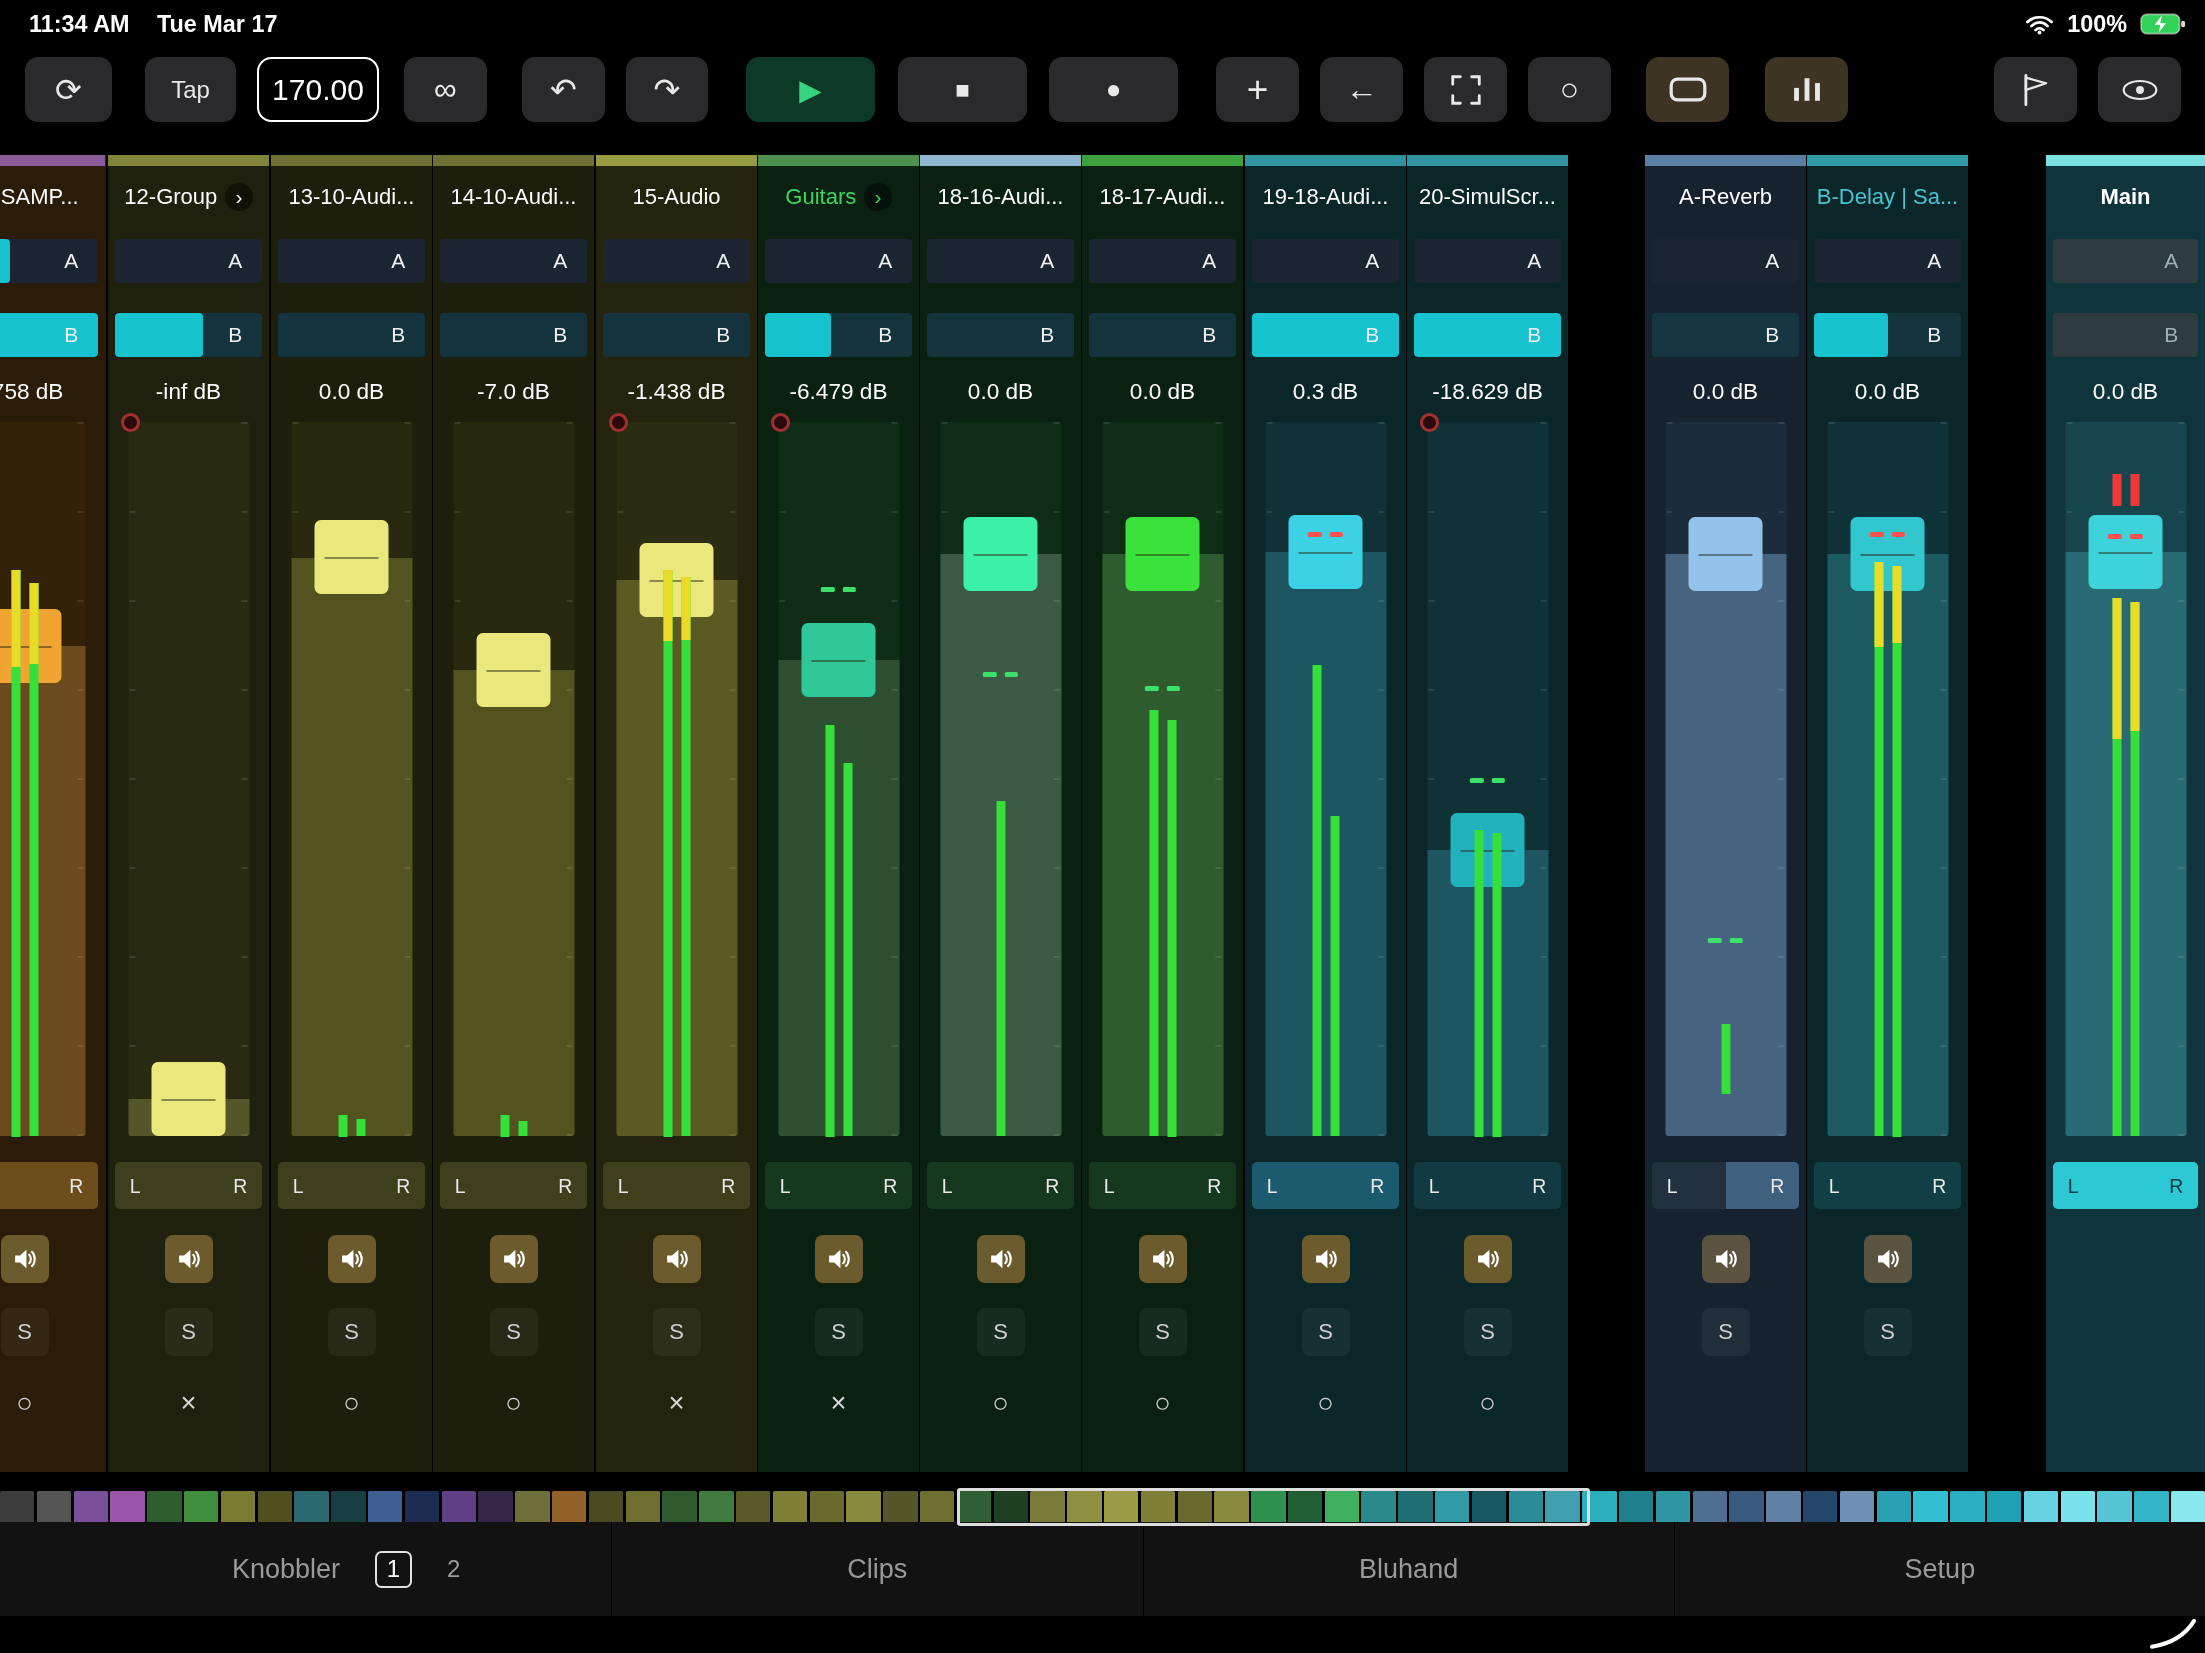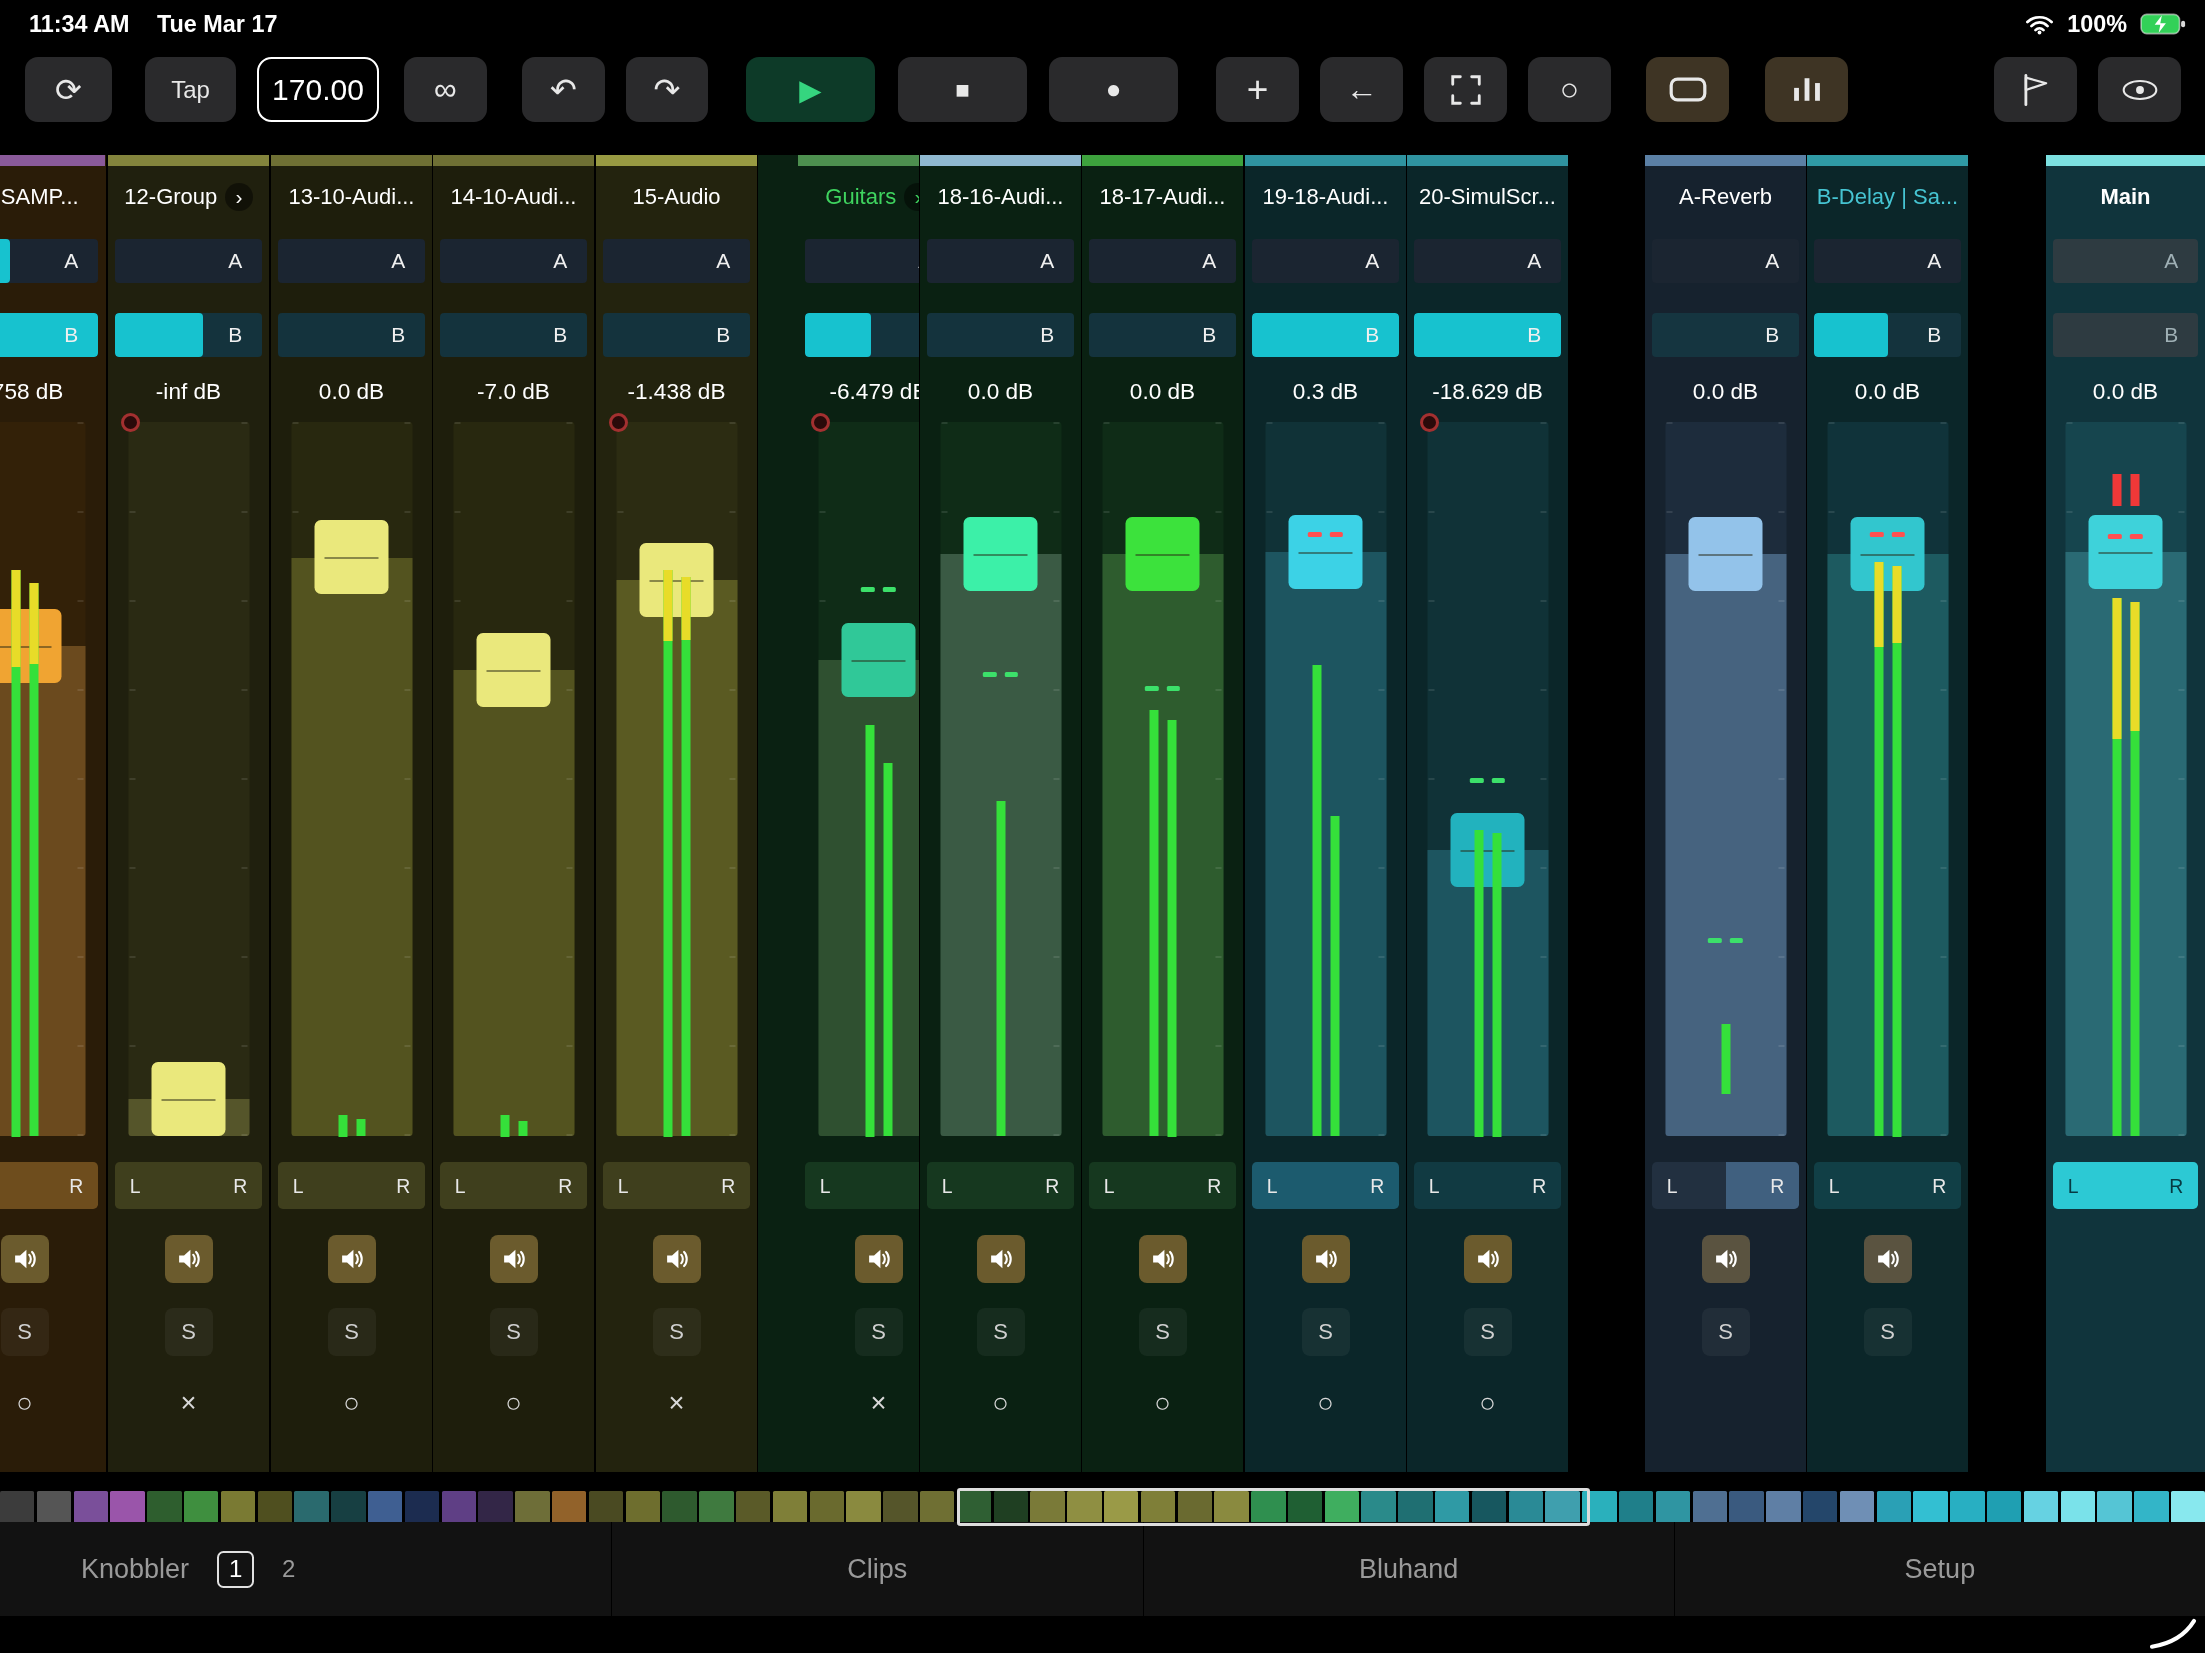--- a/index.html
+++ b/index.html
@@ -71,21 +71,21 @@
 
   
   #overview{position:absolute;top:1491px;left:0;width:2205px;height:31.5px;display:flex;gap:2.4px;background:#000}
   .seg{flex:1;border-radius:1.6px}
   #overview-selection{position:absolute;top:-3.2px;bottom:-3.2px;border:3.2px solid #ddd;border-radius:3.2px;z-index:2}
 
   
   #tabbar{position:absolute;top:1522px;left:0;width:2205px;height:94px;background:#121212;display:flex}
   .tab{flex:1;display:flex;align-items:center;justify-content:center;font-size:27px;color:#9a9a9a;
        border-left:1.6px solid #000}
-  .tab:first-child{border-left:none;justify-content:flex-start;padding-left:81px;gap:28px}
+  .tab:first-child{border-left:none;justify-content:center;padding-left:81px;gap:35px}
   .tab.active{background:#2b2b2d;color:#fff}
   .page-box{width:37px;height:37px;border:2.4px solid #e0e0e0;border-radius:6.5px;color:#fff;display:flex;
             align-items:center;justify-content:center;font-size:24px}
   .page-2{color:#9a9a9a;font-size:24px}
 </style>
 </head>
 <body>
 
 <div id="root">
 
@@ -395,21 +395,21 @@
           <path d="M4 12 H11 L20 4 V30 L11 22 H4 Z" fill="#fff"></path>
           <path d="M24 11 C27 14 27 20 24 23" stroke="#fff" stroke-width="3" fill="none" stroke-linecap="round"></path>
           <path d="M28 7 C33 12 33 22 28 27" stroke="#fff" stroke-width="3" fill="none" stroke-linecap="round"></path>
         </svg>
       </div>
       <div class="ch-solo">S</div>
       <div class="ch-arm">×</div>
     </div>
   </div>
       <div class="channel" style="left: 758px; width: 161px; --top: #4d8f4f; --bg: #0a2112; --track: #0f2c17; --fill: #2f5030; --handle: #30c898; --a-bg: #1b2531; --b-bg: #14333d; --b-fill: #17c2cf; --pan-bg: #16381f; --pan-text: #e8e8e8; --title-color: #3fd45f; --mute-bg: #6b5b2d; --ab-text: #f0f0f0;">
-    <div class="ch-inner" style="width: 161px; margin-left: 40px;">
+    <div class="ch-inner" style="width: 161px;">
       <div class="ch-topbar"></div>
       <div class="ch-title">
         <span class="ch-name">Guitars</span>
         <span class="ch-chevron">›</span>
       </div>
       <div class="ch-ab ch-a">
         <span class="ab-fill a" style="width: 0%;"></span>
         <span class="ab-label a">A</span>
       </div>
       <div class="ch-ab ch-b">

